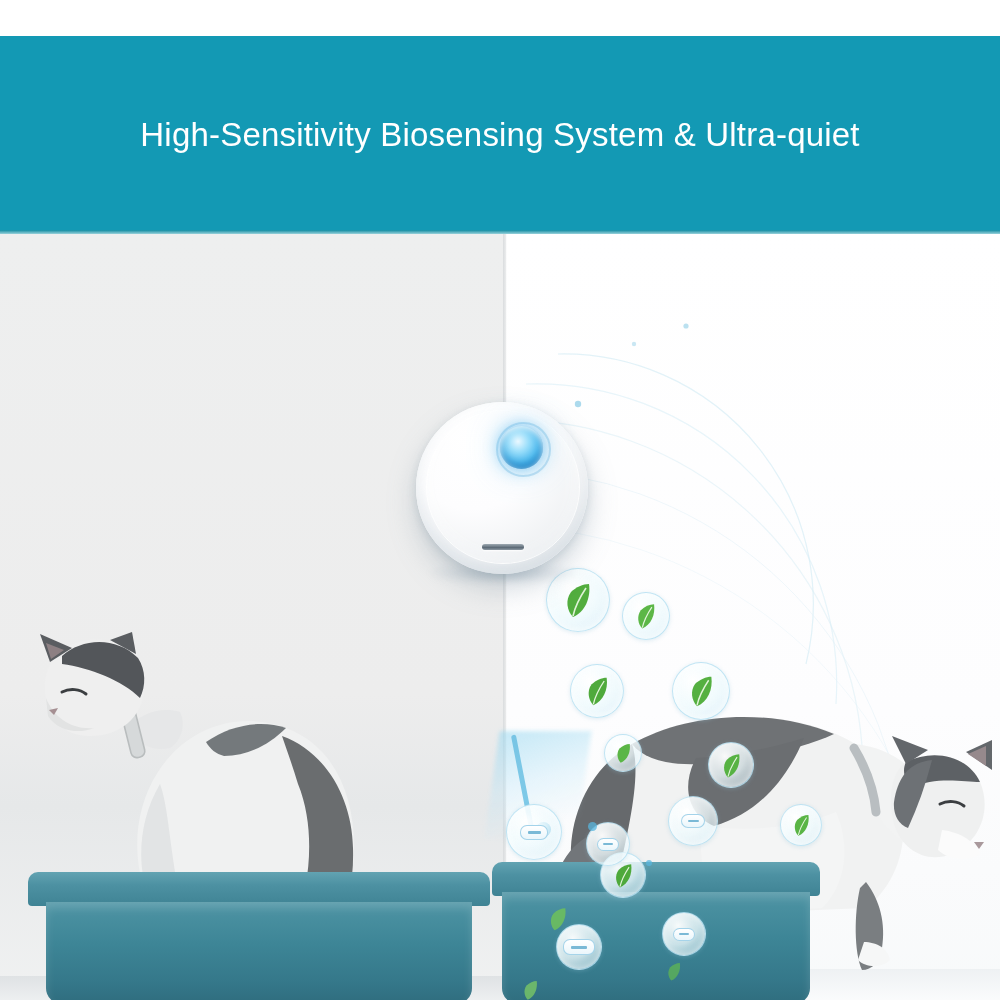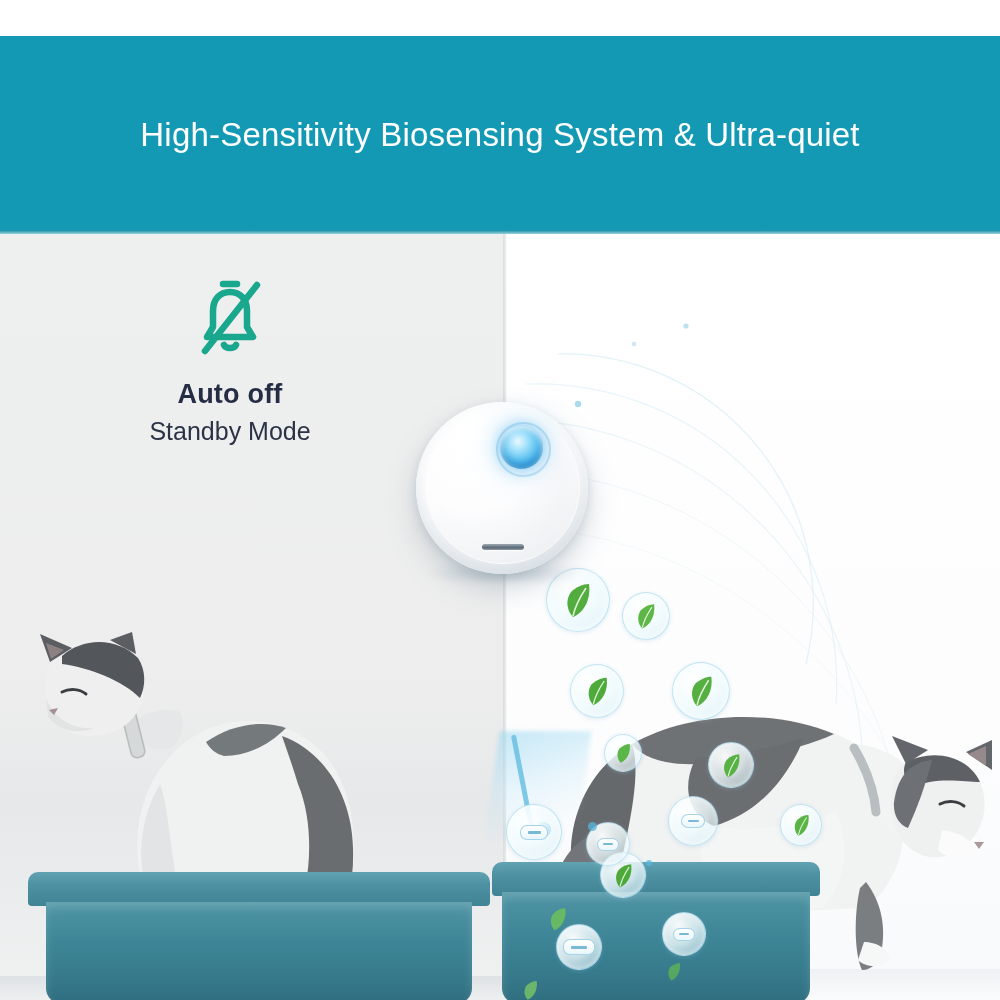--- a/index.html
+++ b/index.html
@@ -320,35 +320,20 @@
           <circle cx="8" cy="300" r="3" opacity=".6"></circle>
           <circle cx="180" cy="92" r="2.6" opacity=".7"></circle>
           <circle cx="128" cy="110" r="2.2" opacity=".55"></circle>
         </g>
       </svg>
 
     </div>
 
     <div class="panel-seam"></div>
 
-    <div class="feature feature-left">
-      <div class="feature-icon">
-        <svg width="78" height="84" viewBox="0 0 78 84">
-          <g fill="none" stroke="#19a78d" stroke-width="6.5" stroke-linecap="round" stroke-linejoin="round">
-            <path d="M 32 9 L 46 9"></path>
-            <path d="M 22 36 C 22 24 29 17 39 17 C 49 17 56 24 56 36 L 56 52 L 62 62 L 16 62 L 22 52 Z"></path>
-            <path d="M 33 70 C 35 74 43 74 45 70"></path>
-          </g>
-          <path d="M 14 76 L 66 10" stroke="#19a78d" stroke-width="6.5" stroke-linecap="round"></path>
-          <path d="M 14 76 L 66 10" stroke="#eeefef" stroke-width="2.4" stroke-linecap="round" opacity=".0"></path>
-        </svg>
-      </div>
-      <div class="feature-title">Auto off</div>
-      <div class="feature-sub">Standby Mode</div>
-    </div>
 
     <div class="scene">
       <div class="floor-left"></div>
       <div class="floor-right"></div>
 
       <svg class="cat" style="left:10px; top:398px;" width="420" height="290" viewBox="0 0 420 290">
 
         <path d="M 150 288 C 122 250 118 186 148 140 C 176 96 228 78 276 96 C 322 113 344 160 344 214 C 344 244 338 270 330 288 Z" fill="#f0f1f1"></path>
 
         <path d="M 272 104 C 316 120 342 166 343 216 C 344 248 338 272 330 288 L 286 288 C 300 252 306 196 288 152 C 282 132 276 116 272 104 Z" fill="#6a6d6f"></path>

